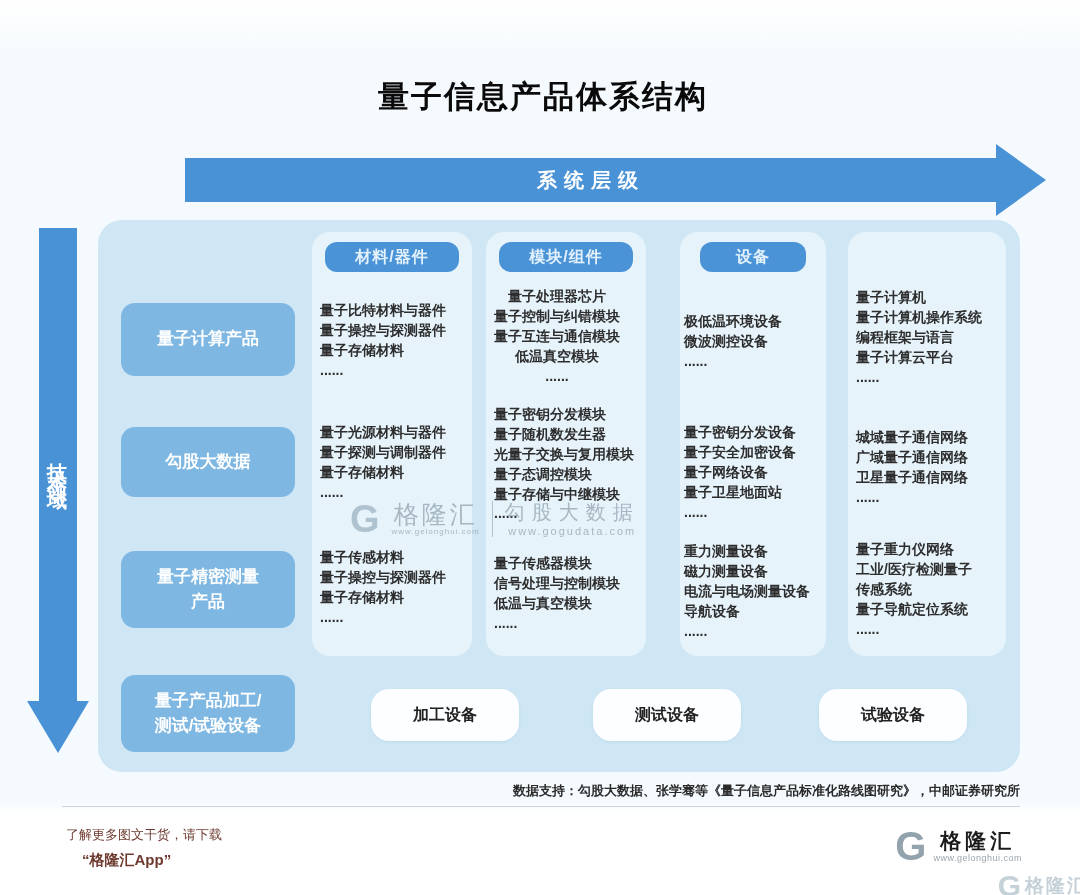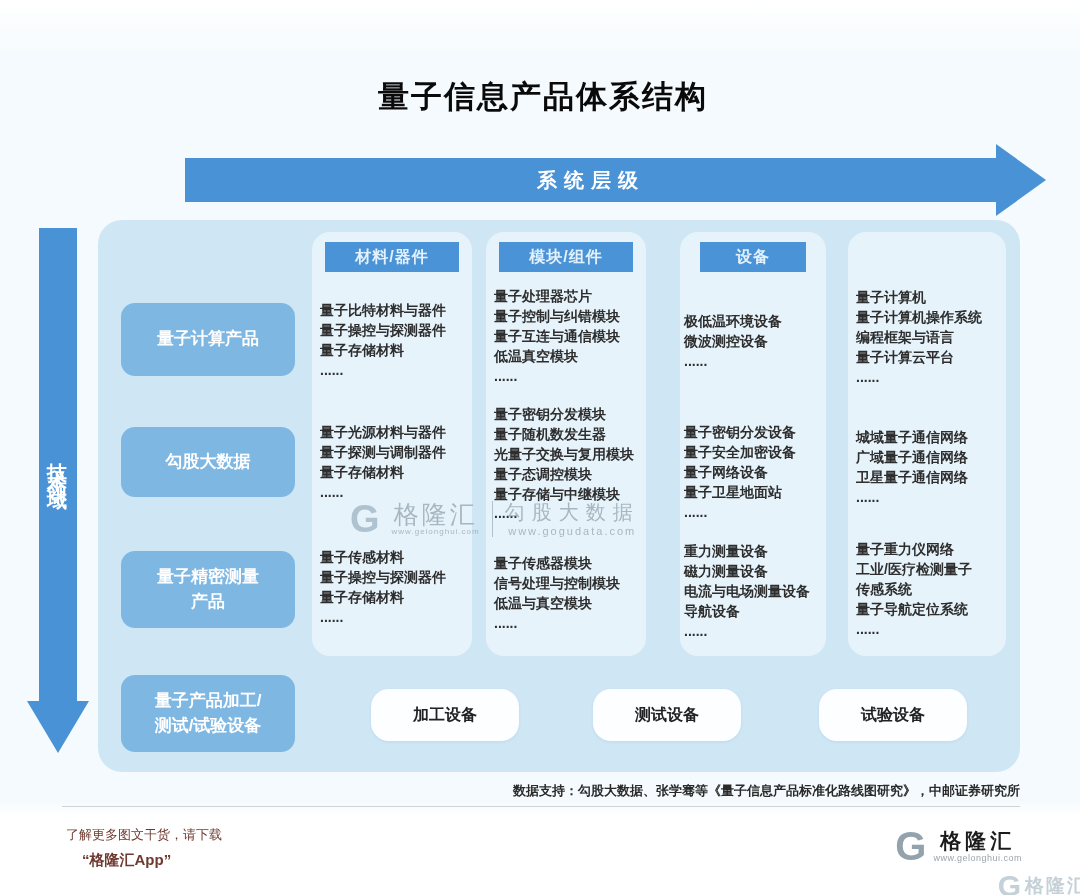--- a/index.html
+++ b/index.html
@@ -44,21 +44,21 @@
   .col-panel {
     position:absolute; top:232px; height:424px;
     background:#e6f3fb; border-radius:18px;
   }
   #colp1 { left:312px; width:160px; }
   #colp2 { left:486px; width:160px; }
   #colp3 { left:680px; width:146px; }
   #colp4 { left:848px; width:158px; }
   .pill {
     position:absolute; top:242px; height:30px;
-    background:#4b93d7; border-radius:0;
+    background:#4b93d7; border-radius:12px;
     display:flex; align-items:center; justify-content:center;
     color:#e3f1fc; font-size:16px; font-weight:700; letter-spacing:1px;
   }
   #pill1 { left:325px; width:134px; }
   #pill2 { left:499px; width:134px; }
   #pill3 { left:700px; width:106px; }
   #pill4 { left:860px; width:134px; }
   .row-header {
     position:absolute; left:121px; width:174px;
     background:#7eb7e2; border-radius:14px;
@@ -68,21 +68,21 @@
   }
   #rowh1 { top:303px; height:73px; }
   #rowh2 { top:427px; height:70px; }
   #rowh3 { top:551px; height:77px; }
   #rowh4 { top:675px; height:77px;text-align:right; }
   .cell {
     position:absolute; white-space:pre-line;
     font-size:14px; font-weight:700; color:#2e2e2e; line-height:1.42;
   }
   
-  #c00 { left:320px; top:301px; } #c01 { left:494px; top:287px; }
+  #c00 { left:320px; top:301px; } #c01 { left:494px; top:287px;text-align:center; }
   #c02 { left:684px; top:312px; } #c03 { left:856px; top:288px; }
   
   #c10 { left:320px; top:423px; } #c11 { left:494px; top:405px; }
   #c12 { left:684px; top:423px; } #c13 { left:856px; top:428px; }
   
   #c20 { left:320px; top:548px; } #c21 { left:494px; top:554px; }
   #c22 { left:684px; top:542px; } #c23 { left:856px; top:540px; }
   .bottom-box {
     position:absolute; top:689px; height:52px;
     background:#fdfeff; border-radius:18px;

